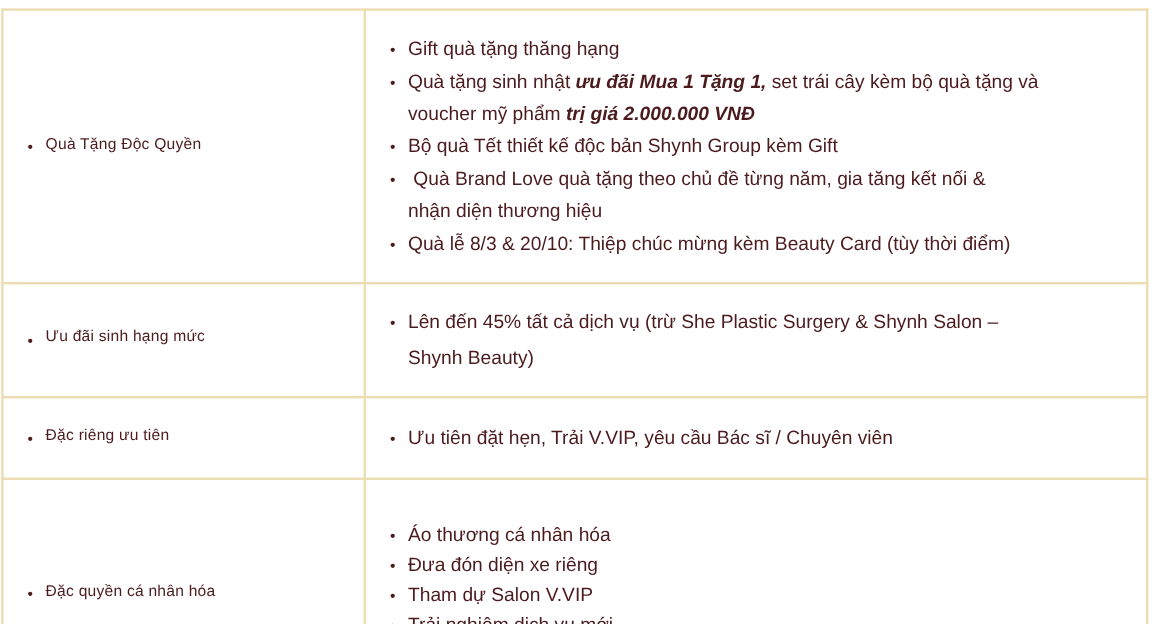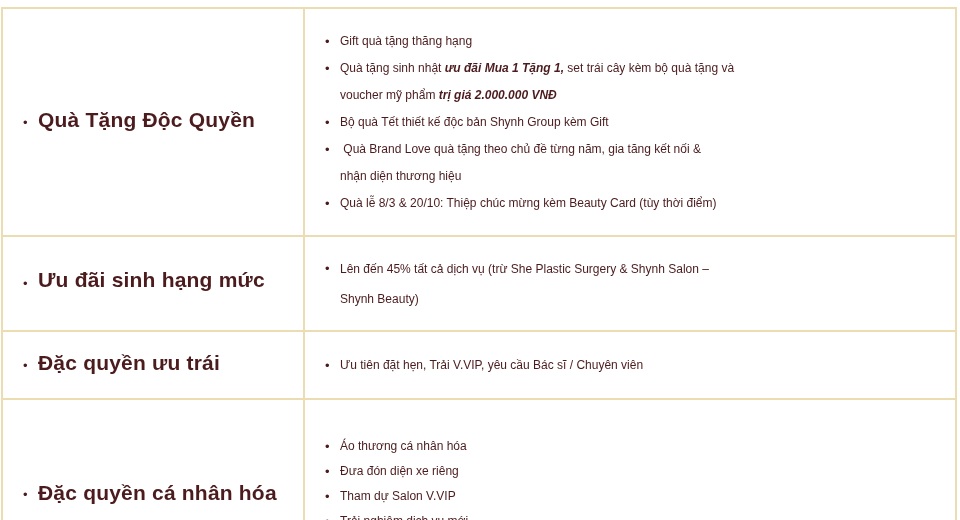--- a/index.html
+++ b/index.html
@@ -44,25 +44,25 @@
     display: flex;
     align-items: flex-start;
   }
   .bullet {
     flex: none;
     width: 15px;
     font-size: 13px;
   }
   .txt {
     white-space: pre-wrap;
-    font-size: 12px;
+    font-size: 16px;
   }
   .label-text {
-    font-weight: 700;
-    font-size: 21px;
+    font-weight: 400;
+    font-size: 13px;
     letter-spacing: 0.2px;
     white-space: pre-wrap;
   }
   .seg.b { font-weight: 700; font-style: italic; }
 
   
   tr.r0 td { height: 210px; }
   tr.r1 td { height: 77px; }
   tr.r2 td { height: 50px; }
   tr.r3 td { height: 151px; }
@@ -127,21 +127,21 @@
                 <span class="txt"><span class="seg">Lên đến 45% tất cả dịch vụ (trừ She Plastic Surgery &amp; Shynh Salon –
 Shynh Beauty)</span></span>
               </li>
             </ul>
           </td>
         </tr>
         <tr class="r2">
           <td class="label-cell">
             <div class="label-line">
               <span class="bullet">•</span>
-              <span class="label-text">Đặc quyền ưu trái</span>
+              <span class="label-text">Đặc riêng ưu tiên</span>
             </div>
           </td>
           <td class="content-cell">
             <ul class="blist">
               <li class="bitem">
                 <span class="bullet">•</span>
                 <span class="txt"><span class="seg">Ưu tiên đặt hẹn, Trải V.VIP, yêu cầu Bác sĩ / Chuyên viên</span></span>
               </li>
             </ul>
           </td>

